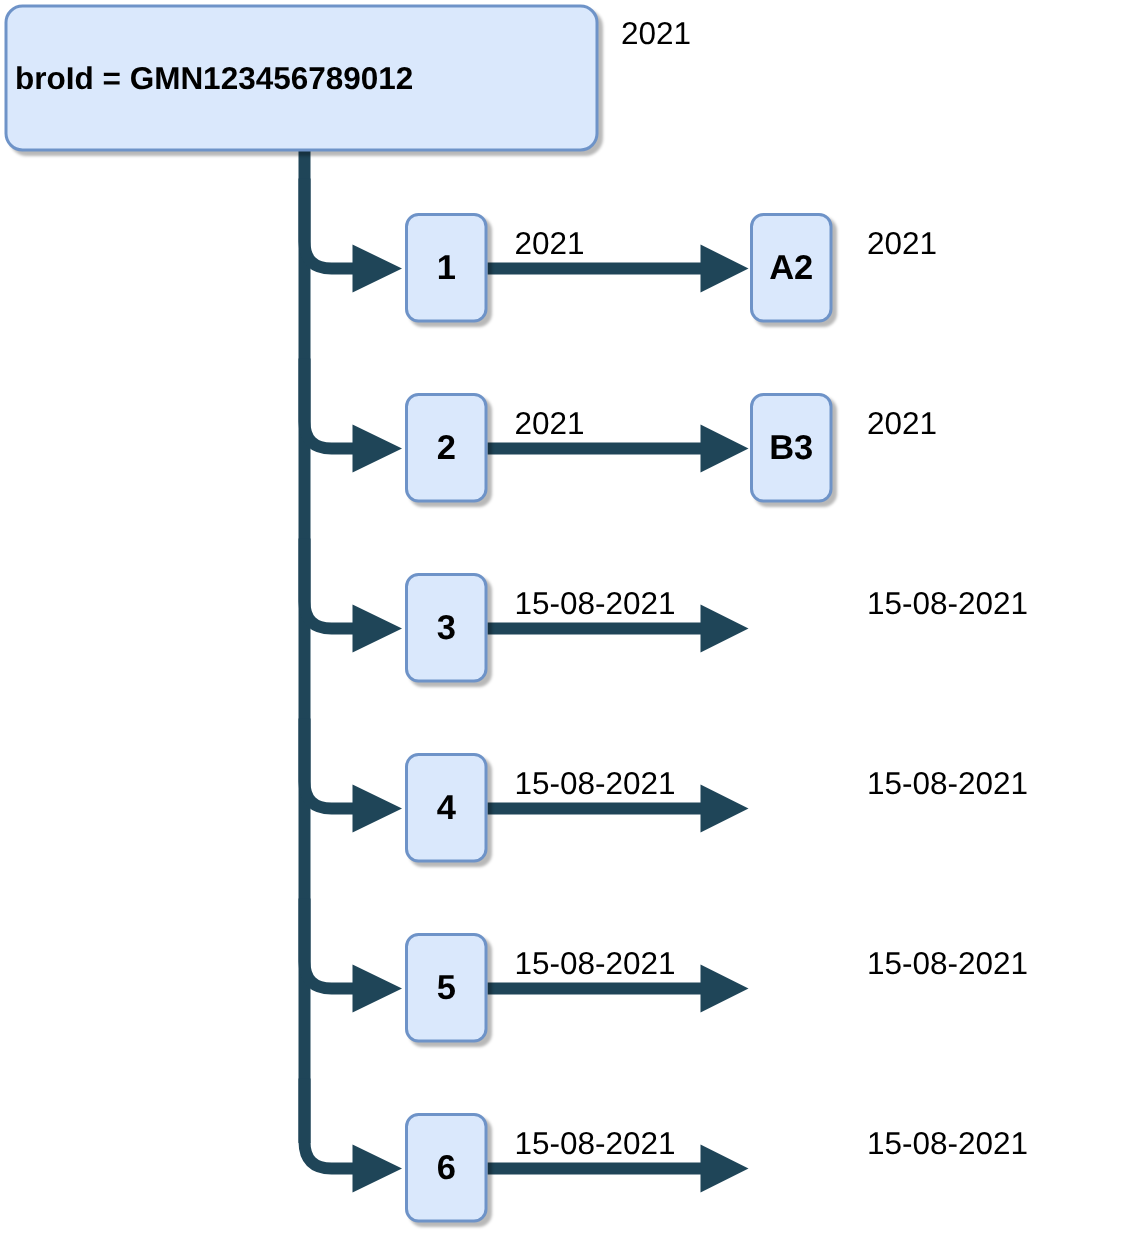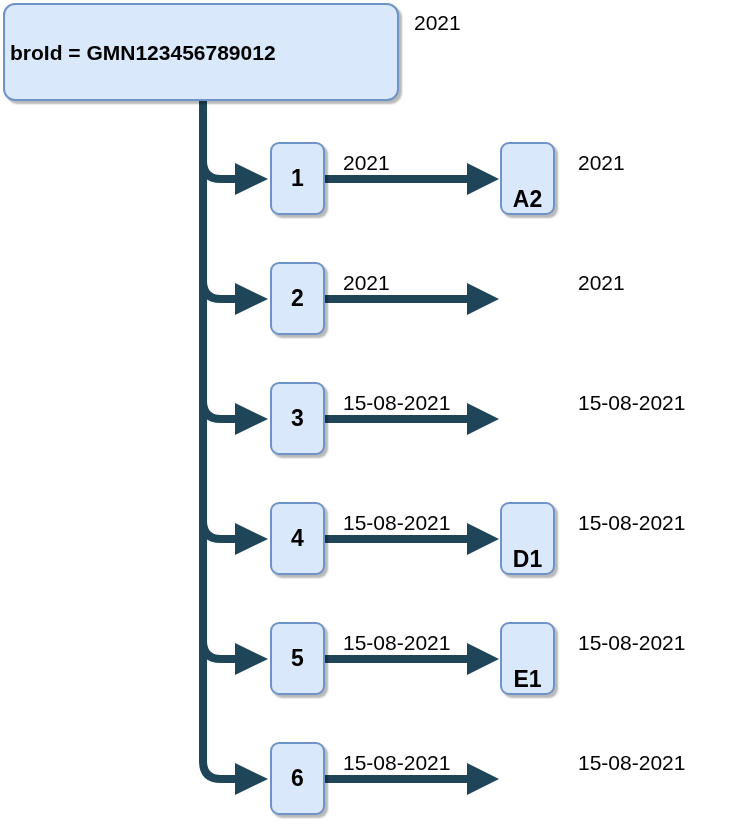--- a/index.html
+++ b/index.html
@@ -48,21 +48,21 @@
     position:absolute;top:23px;width:55px;height:73px;
     box-sizing:border-box;
     background:var(--box-fill);
     border:2px solid var(--box-border);
     border-radius:9px;
     box-shadow:3px 3px 2px rgba(0,0,0,0.28);
     display:flex;align-items:center;justify-content:center;
     font-weight:bold;font-size:23px;
   }
   .source-node{left:270px;}
-  .target-node{left:500px;align-items:flex-end;}
+  .target-node{left:500px;}
   .edge-label{
     position:absolute;left:343px;top:32px;
     font-size:21px;line-height:24px;white-space:nowrap;
   }
   .target-date{
     position:absolute;left:578px;top:32px;
     font-size:21px;line-height:24px;white-space:nowrap;
   }
 </style>
 </head>
@@ -113,47 +113,44 @@
     <div class="node target-node">
       <span>A2</span>
     </div>
     <div class="target-date">2021</div>
   </div>
       <div class="row" style="top: 239px;">
     <div class="node source-node">
       <span>2</span>
     </div>
     <div class="edge-label">2021</div>
+    <div class="node target-node">
+      <span>B3</span>
+    </div>
     <div class="target-date">2021</div>
   </div>
       <div class="row" style="top: 359px;">
     <div class="node source-node">
       <span>3</span>
     </div>
     <div class="edge-label">15-08-2021</div>
     <div class="target-date">15-08-2021</div>
   </div>
       <div class="row" style="top: 479px;">
     <div class="node source-node">
       <span>4</span>
     </div>
     <div class="edge-label">15-08-2021</div>
-    <div class="node target-node">
-      <span>D1</span>
-    </div>
     <div class="target-date">15-08-2021</div>
   </div>
       <div class="row" style="top: 599px;">
     <div class="node source-node">
       <span>5</span>
     </div>
     <div class="edge-label">15-08-2021</div>
-    <div class="node target-node">
-      <span>E1</span>
-    </div>
     <div class="target-date">15-08-2021</div>
   </div>
       <div class="row" style="top: 719px;">
     <div class="node source-node">
       <span>6</span>
     </div>
     <div class="edge-label">15-08-2021</div>
     <div class="target-date">15-08-2021</div>
   </div>
     </div>

